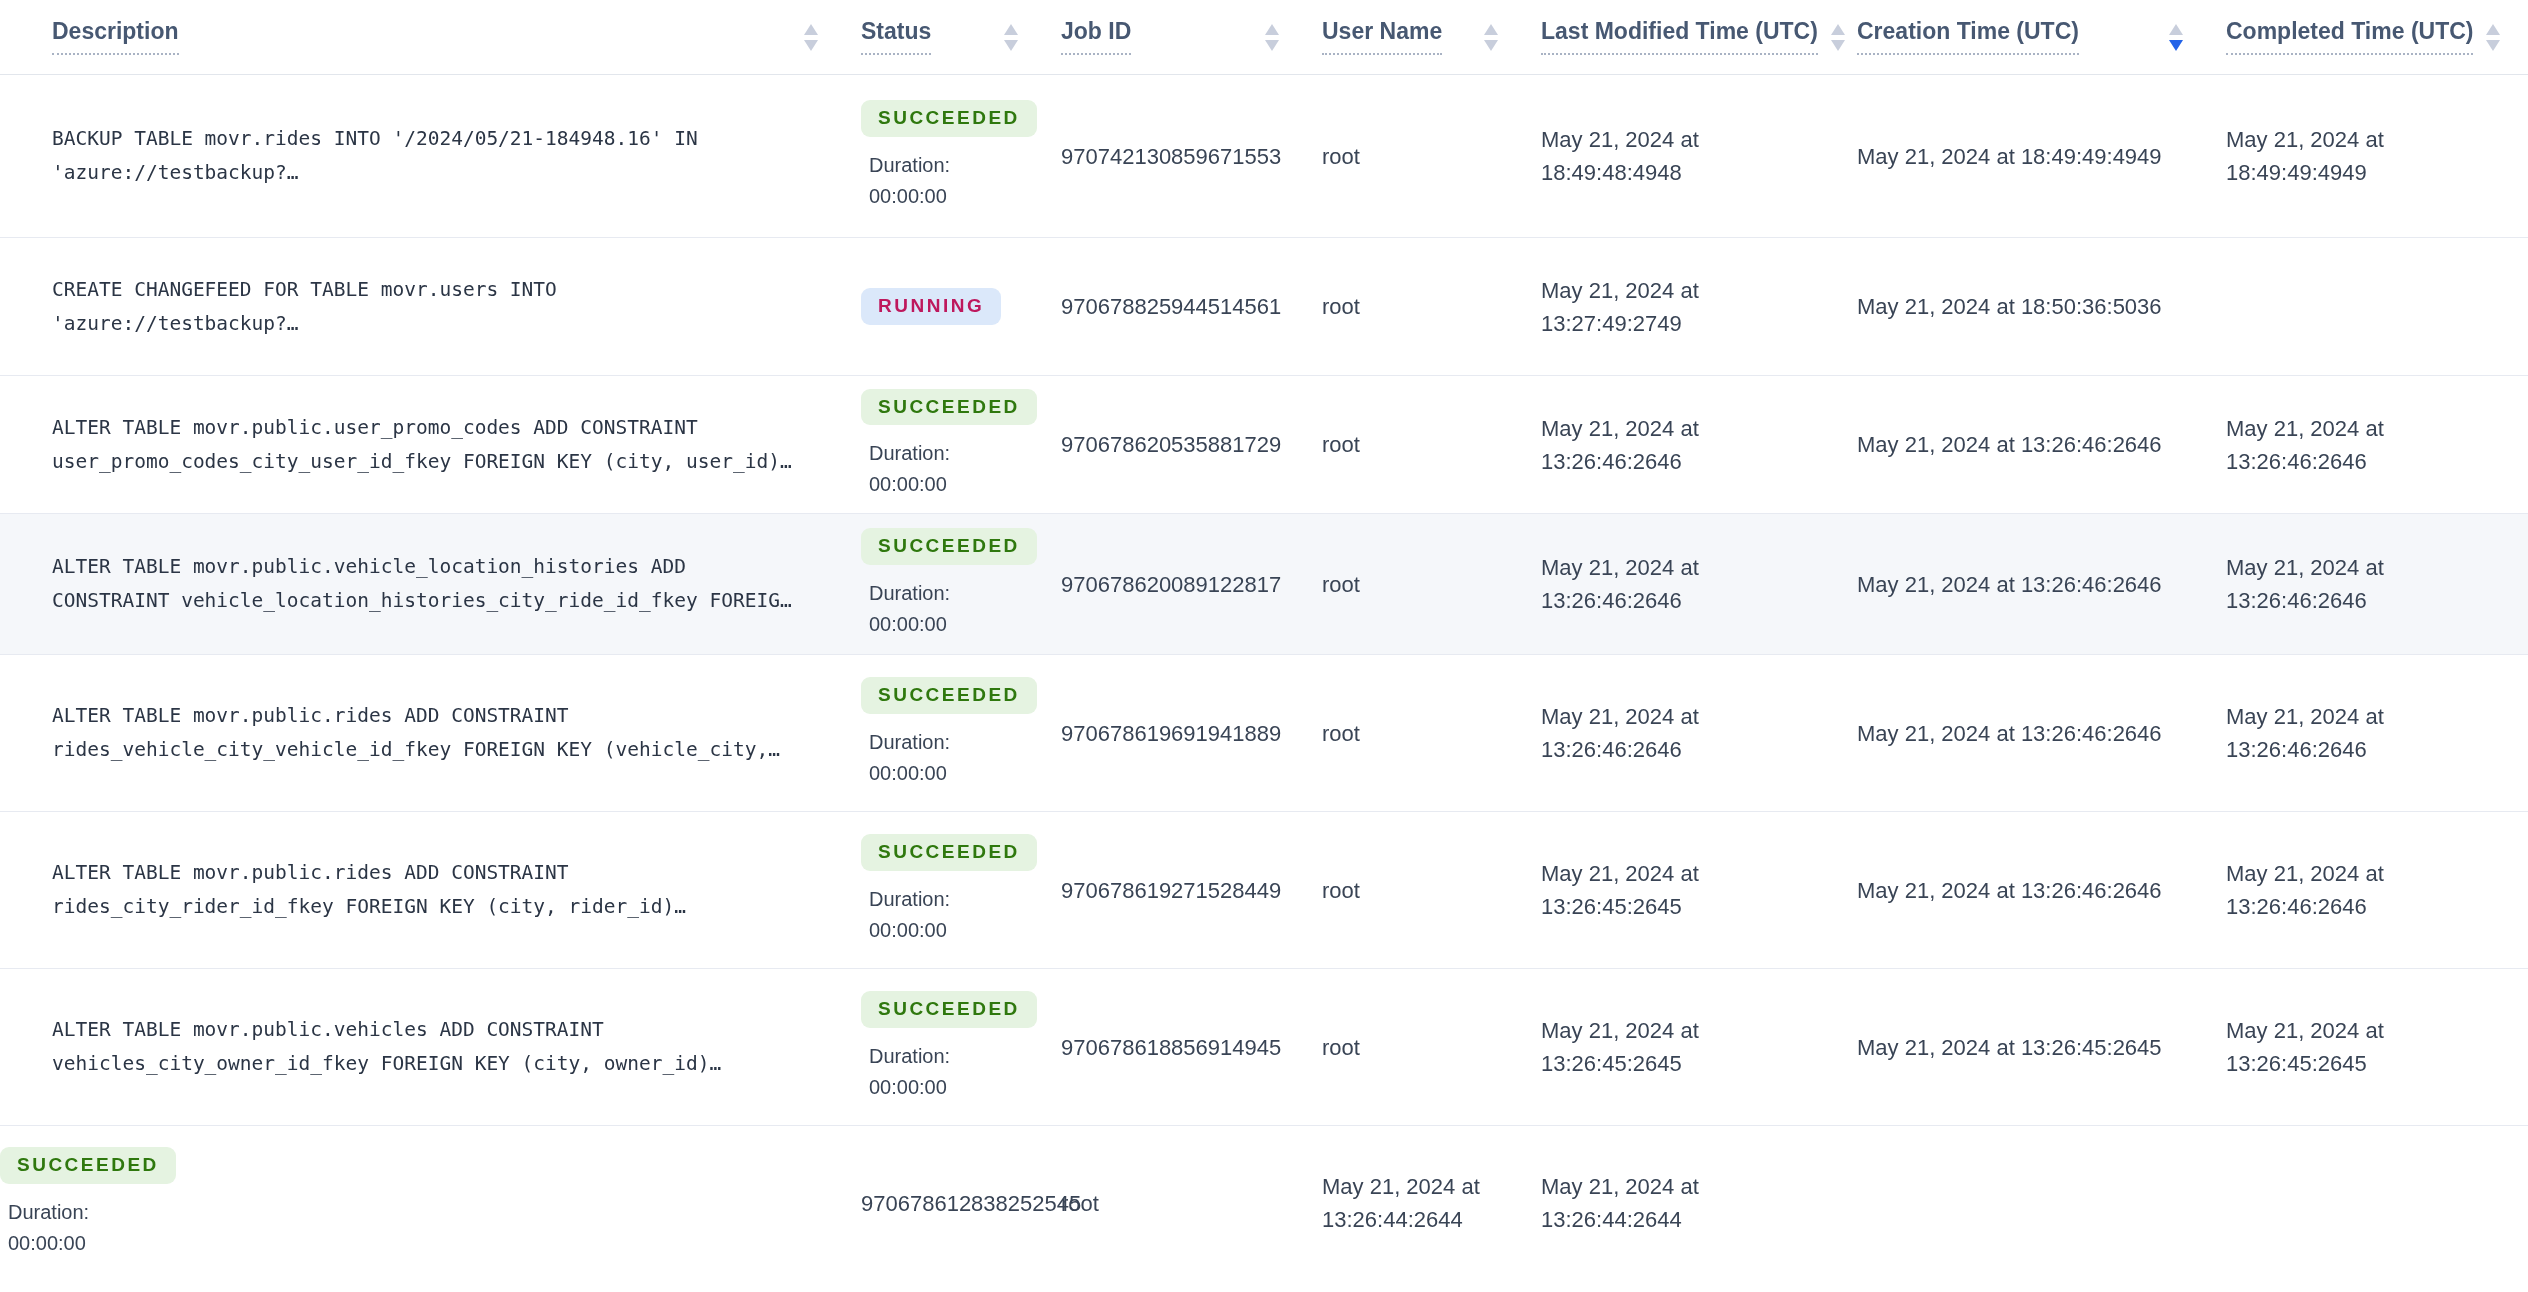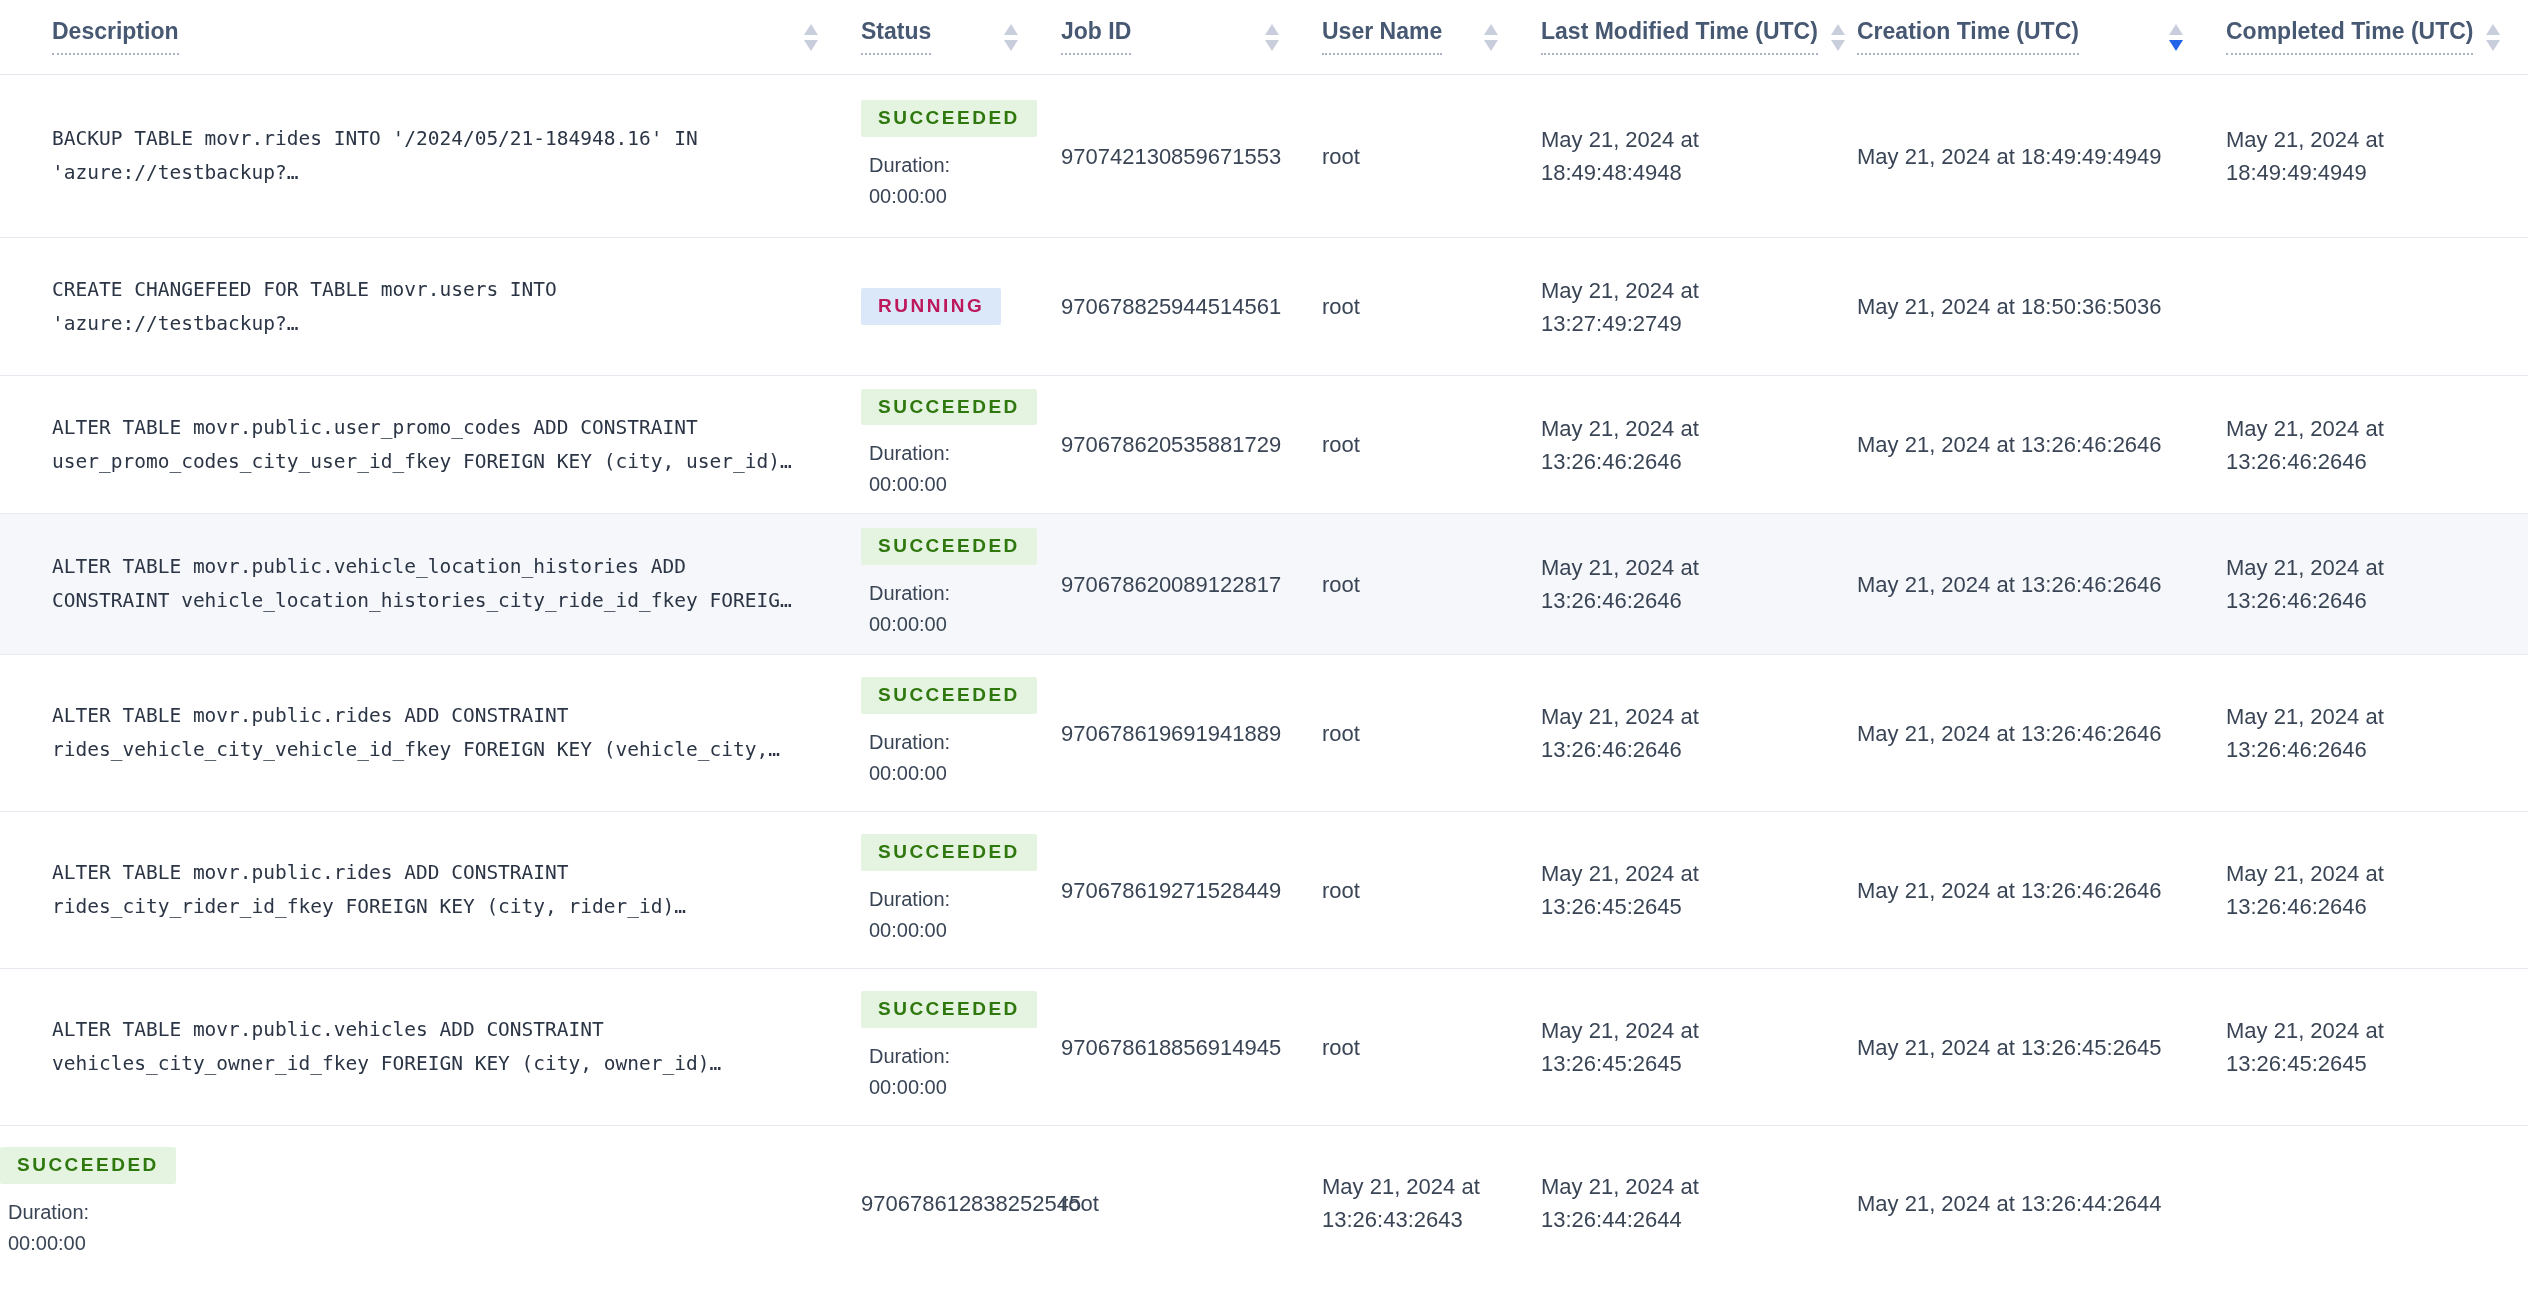--- a/index.html
+++ b/index.html
@@ -57,21 +57,21 @@
   .td-desc { padding-left: 52px; padding-right: 50px; }
   .desc-text {
     font-family: "DejaVu Sans Mono", "Liberation Mono", monospace;
     font-size: 19.5px; line-height: 34px; color: #2b3545;
     display: block; word-wrap: normal;
   }
 
   .badge {
     display: inline-block;
     padding: 7px 17px;
-    border-radius: 2px;
+    border-radius: 9px;
     font-size: 19px; font-weight: 700;
     letter-spacing: 2.5px;
     line-height: 1.2;
     white-space: nowrap;
   }
   .badge--succeeded { background: #e5f3e1; color: #2f780e; }
   .badge--running  { background: #dbe8fa; color: #be185d; }
 
   .duration { display: block; margin-top: 13px; font-size: 20px; line-height: 31px; color: #394455; margin-left: 8px; }
   .duration span { display: block; }
@@ -268,18 +268,17 @@
   <div class="tr grid-cols">
     <div class="td td-status">
       <span class="badge badge--succeeded">SUCCEEDED</span>
       <span class="duration">
         <span class="duration-label">Duration:</span>
         <span class="duration-value">00:00:00</span>
       </span>
     </div>
     <div class="td td-jobid">970678612838252545</div>
     <div class="td td-user">root</div>
-    <div class="td td-time td-creation">May 21, 2024 at 13:26:43:2643</div>
     <div class="td td-time td-modified">May 21, 2024 at 13:26:44:2644</div>
     <div class="td td-time td-completed">May 21, 2024 at 13:26:44:2644</div>
   </div>
 </div>
 </div>
 
 </body></html>

